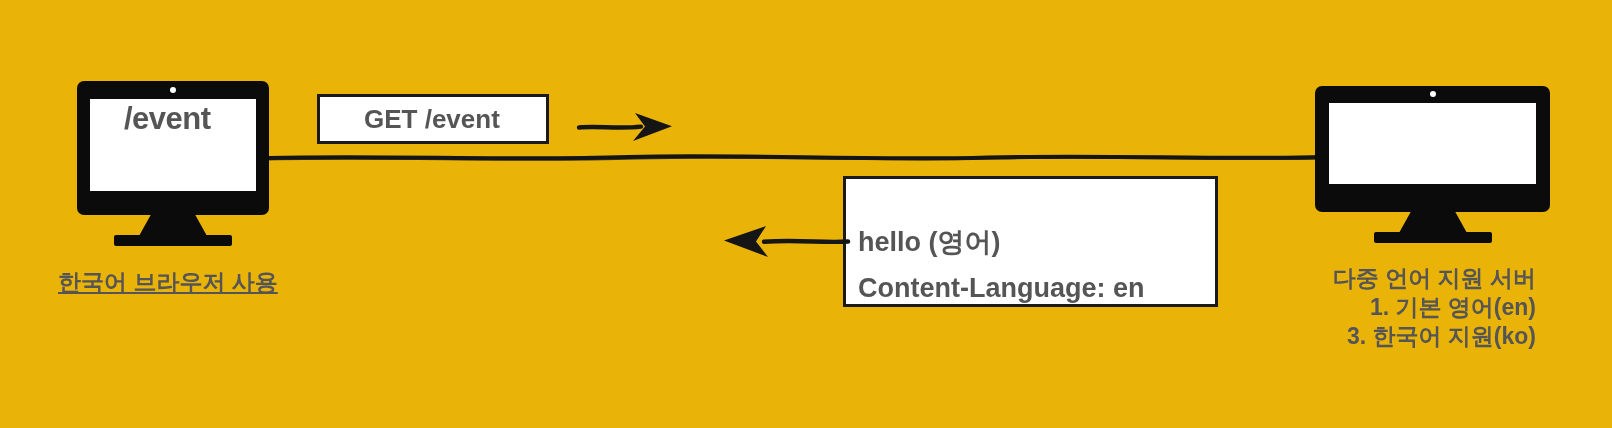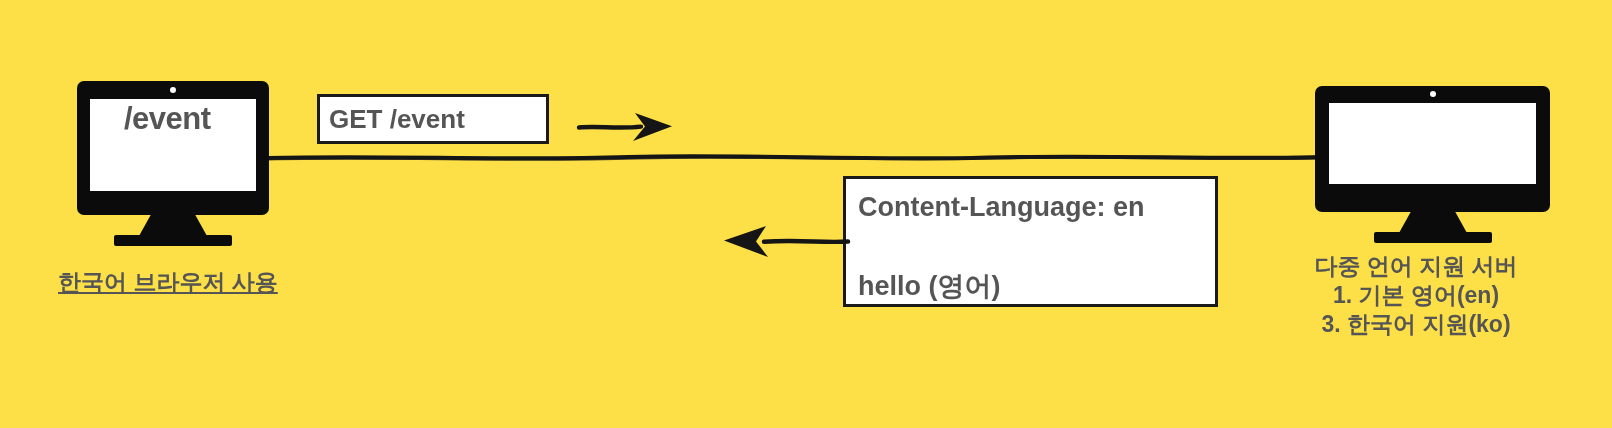--- a/index.html
+++ b/index.html
@@ -7,21 +7,21 @@
     padding: 0;
     background: #ffffff;
   }
   body {
     font-family: "Liberation Sans", "DejaVu Sans", sans-serif;
   }
   #canvas {
     position: relative;
     width: 1612px;
     height: 428px;
-    background: #fde047;
+    background: #eab308;
     overflow: hidden;
   }
 
   
   .monitor {
     position: absolute;
   }
   .monitor .bezel {
     position: absolute;
     left: 0;
@@ -139,22 +139,22 @@
     line-height: 29px;
     white-space: nowrap;
   }
   #client-caption {
     left: 58px;
     top: 268px;
     text-decoration: underline;
   }
   #server-caption {
     left: 1296px;
-    top: 252px;
-    text-align: center;
+    top: 264px;
+    text-align: right;
     width: 240px;
   }
   #server-caption .cap-line {
     display: block;
   }
 
   
   .wire {
     position: absolute;
   }
@@ -175,21 +175,22 @@
 
   #request-box {
     left: 317px;
     top: 94px;
     width: 232px;
     height: 50px;
   }
   #request-box .msg-line {
     font-size: 26px;
     line-height: 44px;
-    padding-left: 9px;
+    padding-left: 24px;
+    margin-left: 20px;
   }
 
   #response-box {
     left: 843px;
     top: 176px;
     width: 375px;
     height: 131px;
   }
   #response-box .msg-line {
     font-size: 27px;
@@ -234,22 +235,22 @@
   <div class="msgbox" id="request-box">
     <span class="msg-line">GET /event</span>
   </div>
 
   <svg class="arrow" id="request-arrow" width="105" height="46" viewBox="0 0 105 46">
     <path d="M4,23.5 C22,21.8 44,25 66,22.6" stroke="#151515" stroke-width="4.4" fill="none" stroke-linecap="round"></path>
     <path d="M60,9 L97,22.2 L58,37 L70,22.6 Z" fill="#151515"></path>
   </svg>
 
   <div class="msgbox" id="response-box">
+    <span class="msg-line l2">hello (영어)</span>
     <span class="msg-line l1">Content-Language: en</span>
-    <span class="msg-line l2">hello (영어)</span>
   </div>
 
   <svg class="arrow" id="response-arrow" width="140" height="44" viewBox="0 0 140 44">
     <path d="M134,23.5 C110,25.4 84,21 50,23.8" stroke="#151515" stroke-width="4.4" fill="none" stroke-linecap="round"></path>
     <path d="M52,8 L10,22.6 L54,39 L42,23.4 Z" fill="#151515"></path>
   </svg>
 
   <div class="monitor" id="monitor-server">
     <div class="bezel"></div>
     <div class="screen"></div>

